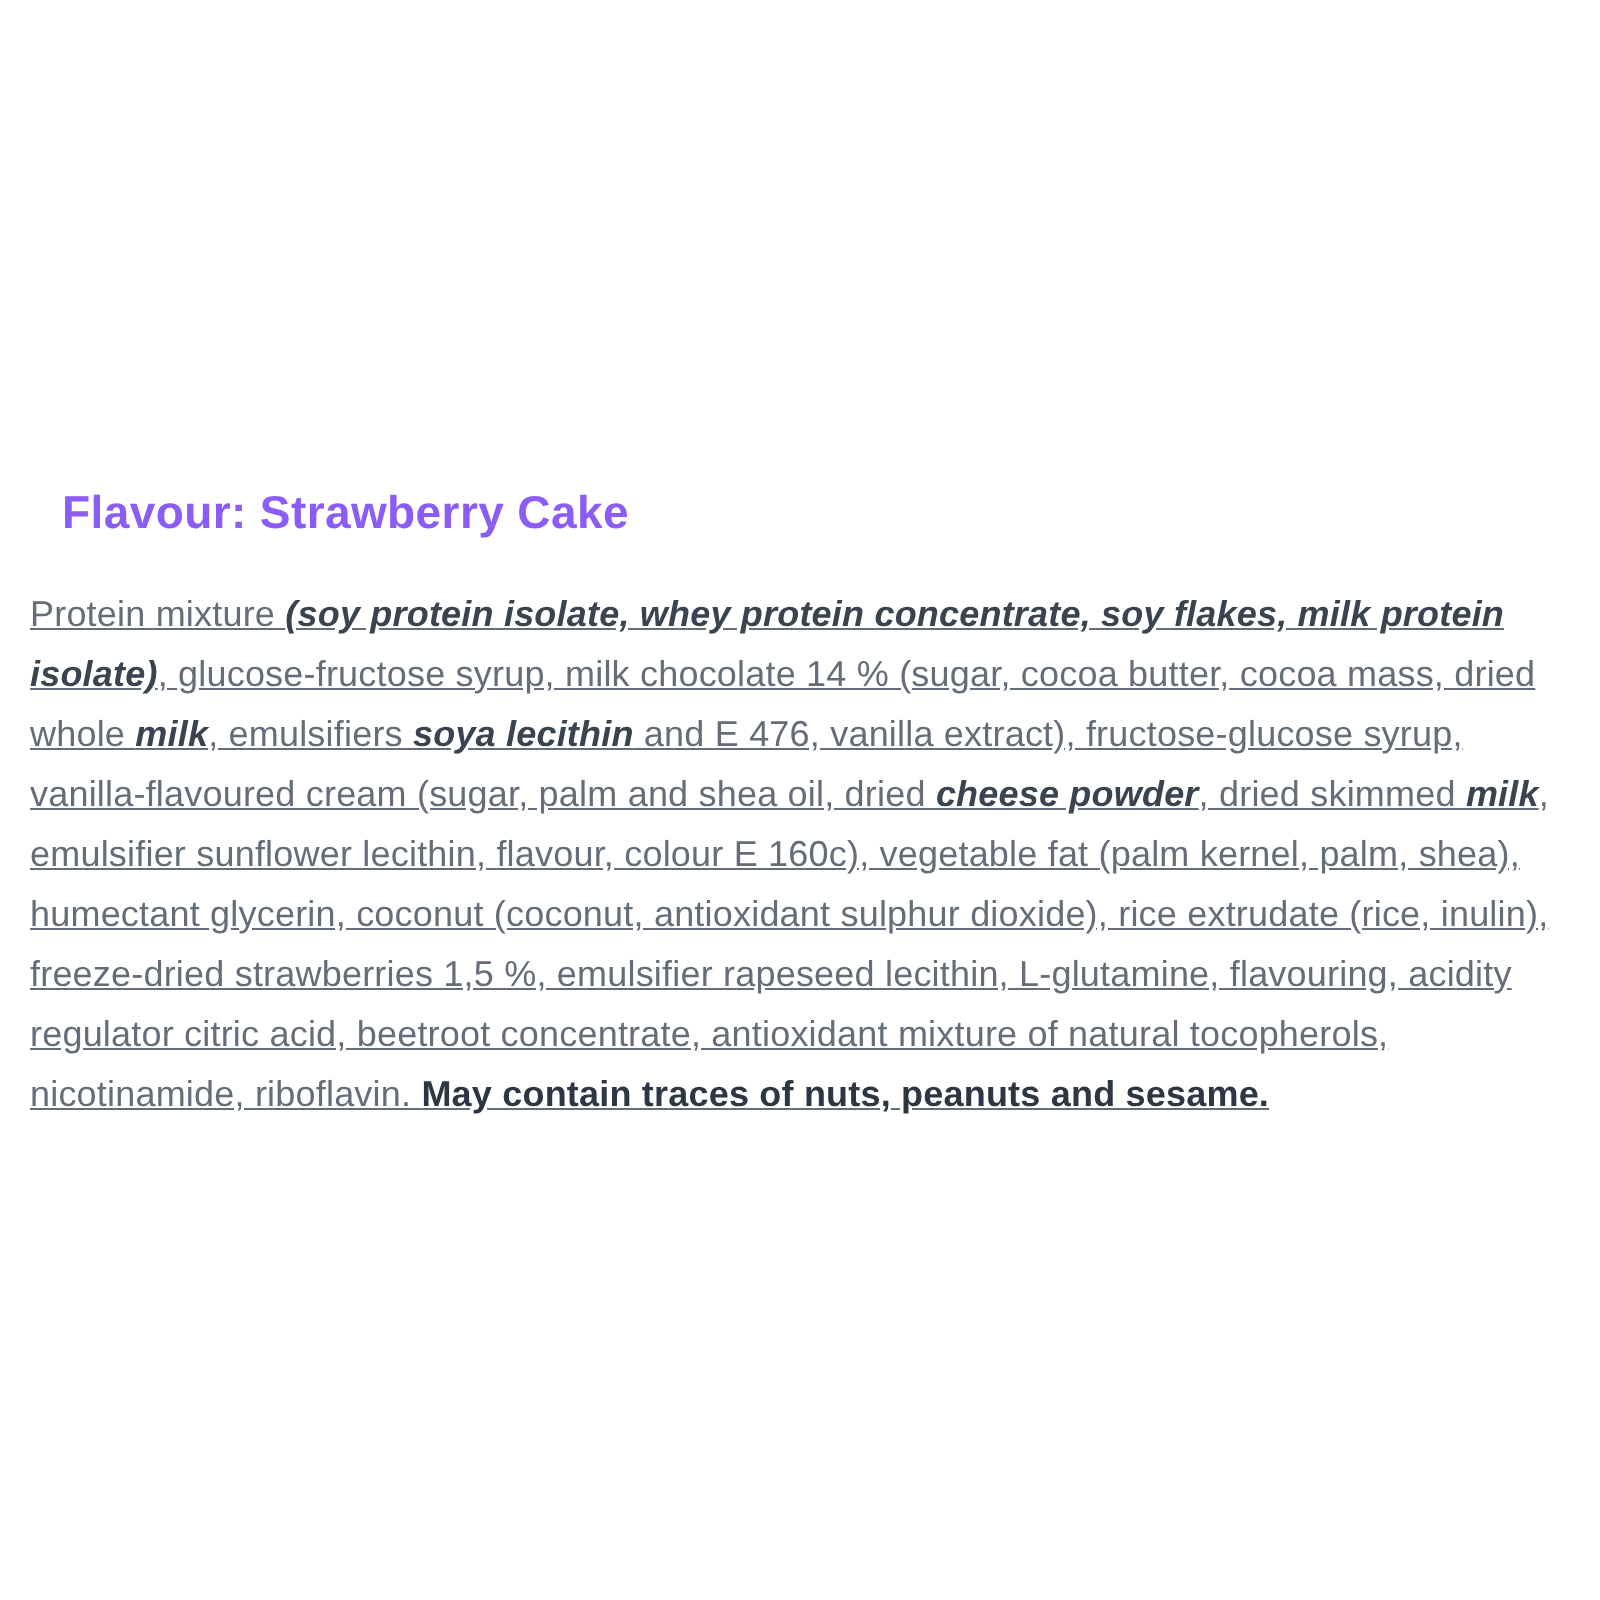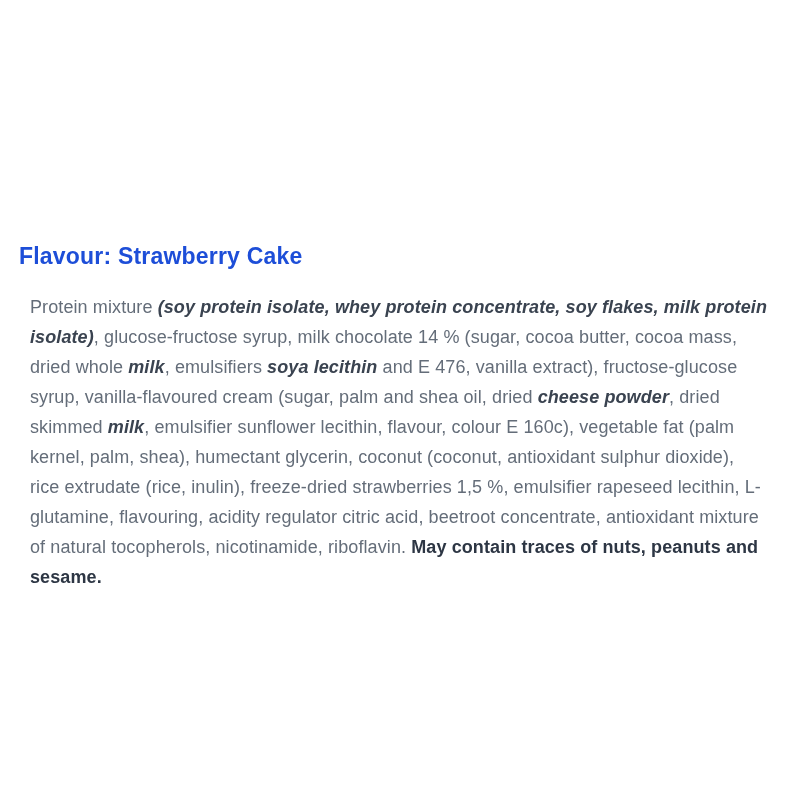--- a/index.html
+++ b/index.html
@@ -14,32 +14,33 @@
     font-family: "Liberation Sans", sans-serif;
     overflow: hidden;
   }
   .content {
     position: absolute;
     left: 15px;
     top: 243px;
     width: 768px;
   }
   .flavour-heading {
-    margin: 0 0 22px 4px;
+    margin: 0 0 22px 16px;
     font-size: 23px;
     font-weight: 700;
     letter-spacing: 0.2px;
-    color: #1d4ed8;
+    color: #8b5cf6;
   }
   .ingredients {
-    margin: 15px;
+    margin: 0;
     font-size: 18px;
     line-height: 30px;
     letter-spacing: 0.1px;
     color: #646d79;
+    text-decoration: underline;
   }
   .seg-normal {
     font-weight: 400;
     font-style: normal;
     color: #646d79;
   }
   .seg-bold-italic {
     font-weight: 700;
     font-style: italic;
     color: #3a4350;

